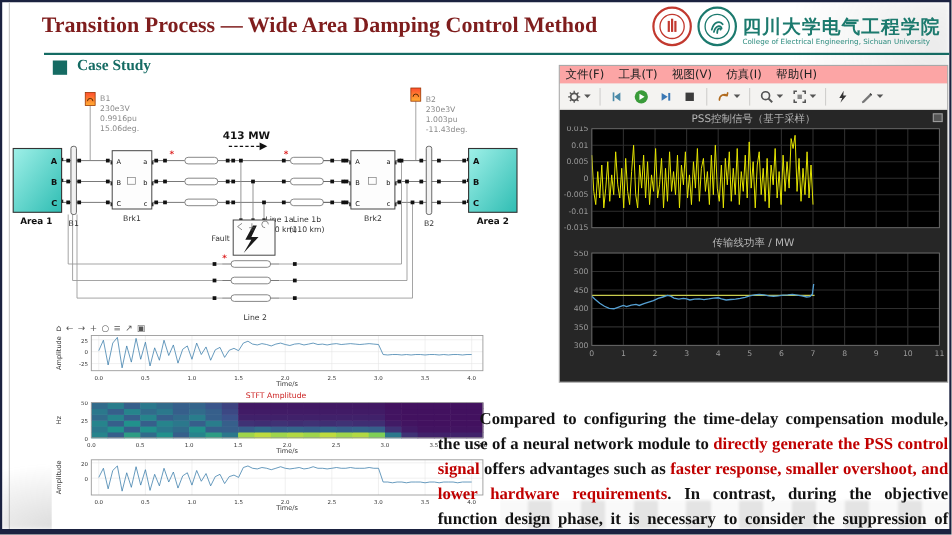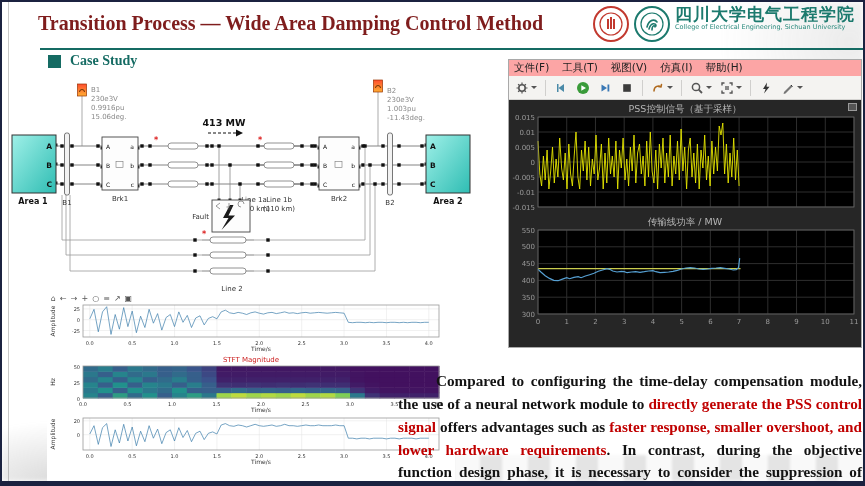--- a/index.html
+++ b/index.html
@@ -8,21 +8,21 @@
          border-top:2px solid #1b2240;border-left:2px solid #1b2240;border-right:2px solid #1b2240;border-bottom:5px solid #1b2240;
          font-family:"DejaVu Sans",sans-serif;}
   .inner-edge{position:absolute;left:6px;top:0;width:1px;height:486px;background:#c9c9c9;z-index:0;}
   .wm{position:absolute;z-index:0;pointer-events:none;}
   .wm1{left:0;bottom:0;width:200px;height:60px;background:radial-gradient(ellipse at 30% 100%,rgba(120,120,120,.28),rgba(120,120,120,0) 70%);filter:blur(2px);}
   .wm2{left:430px;bottom:0;width:435px;height:26px;background:repeating-linear-gradient(90deg,rgba(130,130,130,.22) 0 22px,rgba(180,180,180,.08) 22px 48px);filter:blur(1.5px);}
   .wm3{right:0;top:0;width:140px;height:200px;background:radial-gradient(circle at 90% 20%,rgba(120,120,120,.14),rgba(120,120,120,0) 65%);filter:blur(2px);}
 
   
   .hdr-title{position:absolute;left:36px;top:10px;font-family:"Liberation Serif",serif;font-weight:bold;font-size:20px;color:#7f1d1d;z-index:2;}
-  .logos{position:absolute;right:8px;top:4px;display:flex;align-items:flex-start;gap:5px;z-index:2;}
+  .logos{position:absolute;right:8px;top:4px;display:flex;align-items:flex-end;gap:5px;z-index:2;}
   .seal{width:36px;height:36px;border-radius:50%;display:flex;align-items:center;justify-content:center;background:#fff;}
   .seal.red{border:2px solid #c2392f;}
   .seal.teal{border:2px solid #1c7a6e;}
   .logo-txt{display:flex;flex-direction:column;line-height:1.05;}
   .logo-cn{font-size:17px;font-weight:bold;color:#1c7a6e;letter-spacing:1px;}
   .logo-en{font-size:6.5px;color:#2a8a7d;}
   .hdr-rule{position:absolute;left:38px;top:46px;width:824px;height:2px;background:#156b63;z-index:2;}
 
   .section-h{position:absolute;left:46px;top:51px;display:flex;align-items:center;gap:9px;z-index:2;}
   .section-sq{width:13px;height:13px;background:#156b63;}
@@ -542,21 +542,21 @@
         <text x="127.54285714285716" y="41" text-anchor="middle" font-size="5" fill="#333">1.0</text>
         <text x="169.92380952380952" y="41" text-anchor="middle" font-size="5" fill="#333">1.5</text>
         <text x="212.3047619047619" y="41" text-anchor="middle" font-size="5" fill="#333">2.0</text>
         <text x="254.6857142857143" y="41" text-anchor="middle" font-size="5" fill="#333">2.5</text>
         <text x="297.06666666666666" y="41" text-anchor="middle" font-size="5" fill="#333">3.0</text>
         <text x="339.447619047619" y="41" text-anchor="middle" font-size="5" fill="#333">3.5</text>
         <text x="381.8285714285714" y="41" text-anchor="middle" font-size="5" fill="#333">4.0</text>
         <text x="214" y="47" text-anchor="middle" font-size="6" fill="#333">Time/s</text>
         <text x="8" y="17" text-anchor="middle" font-size="6" fill="#333" transform="rotate(-90 8 17)">Amplitude</text>
       </svg>
-    <div class="fchart-title"><span style="color:#cc2222">STFT Magnitude</span></div>
+    <div class="fchart-title"><span style="color:#cc2222">STFT Amplitude</span></div>
     <svg id="fig2" width="408" height="48">
         <g style="filter:blur(0.7px)">
           <rect x="36" y="27.666666666666668" width="15.333333333333334" height="5.833333333333333" fill="rgb(38,132,140)"></rect>
           <rect x="50.833333333333336" y="27.666666666666668" width="15.333333333333334" height="5.833333333333333" fill="rgb(54,95,139)"></rect>
           <rect x="65.66666666666667" y="27.666666666666668" width="15.333333333333334" height="5.833333333333333" fill="rgb(45,156,132)"></rect>
           <rect x="80.5" y="27.666666666666668" width="15.333333333333334" height="5.833333333333333" fill="rgb(49,107,139)"></rect>
           <rect x="95.33333333333334" y="27.666666666666668" width="15.333333333333334" height="5.833333333333333" fill="rgb(33,145,140)"></rect>
           <rect x="110.16666666666667" y="27.666666666666668" width="15.333333333333334" height="5.833333333333333" fill="rgb(54,95,139)"></rect>
           <rect x="125" y="27.666666666666668" width="15.333333333333334" height="5.833333333333333" fill="rgb(38,132,140)"></rect>
           <rect x="139.83333333333334" y="27.666666666666668" width="15.333333333333334" height="5.833333333333333" fill="rgb(45,156,132)"></rect>

